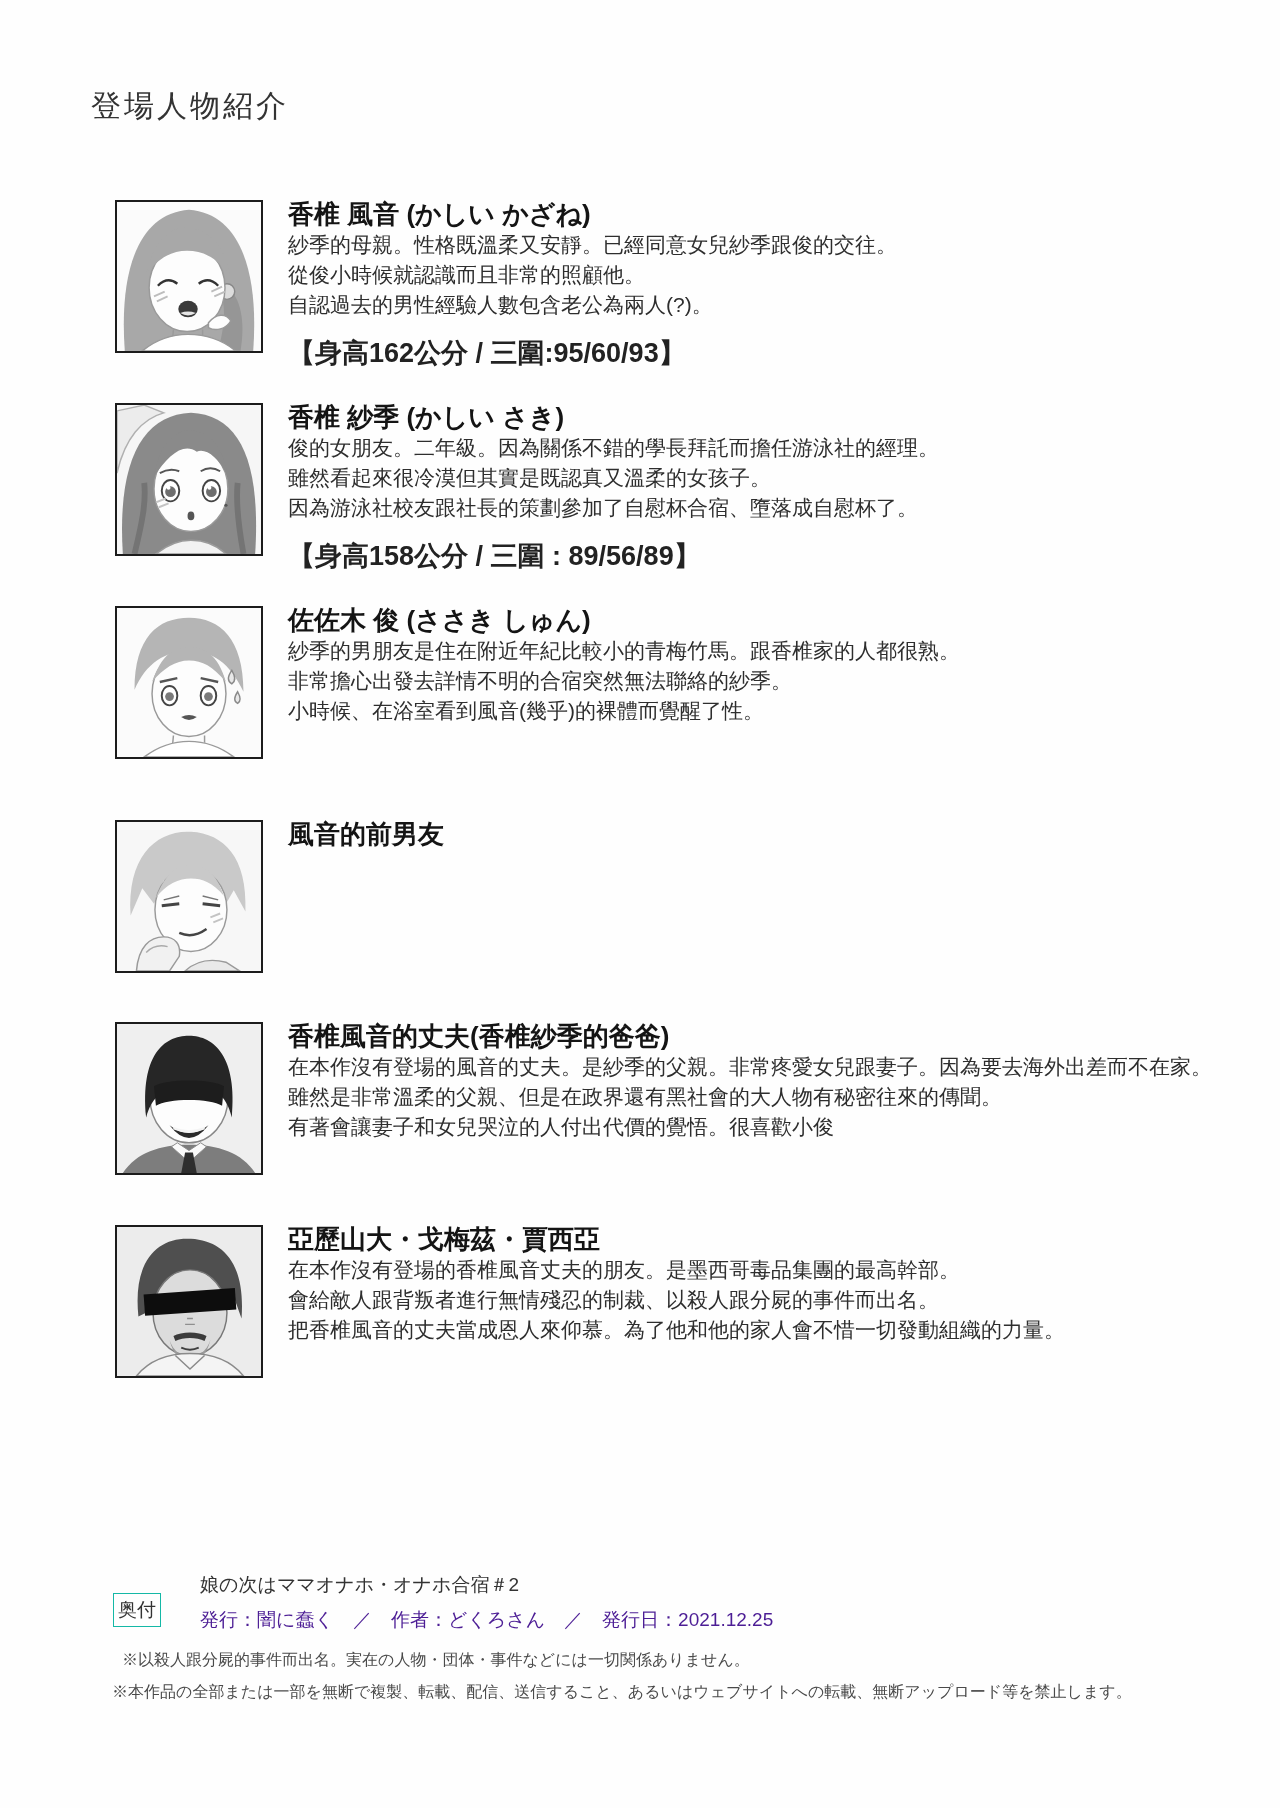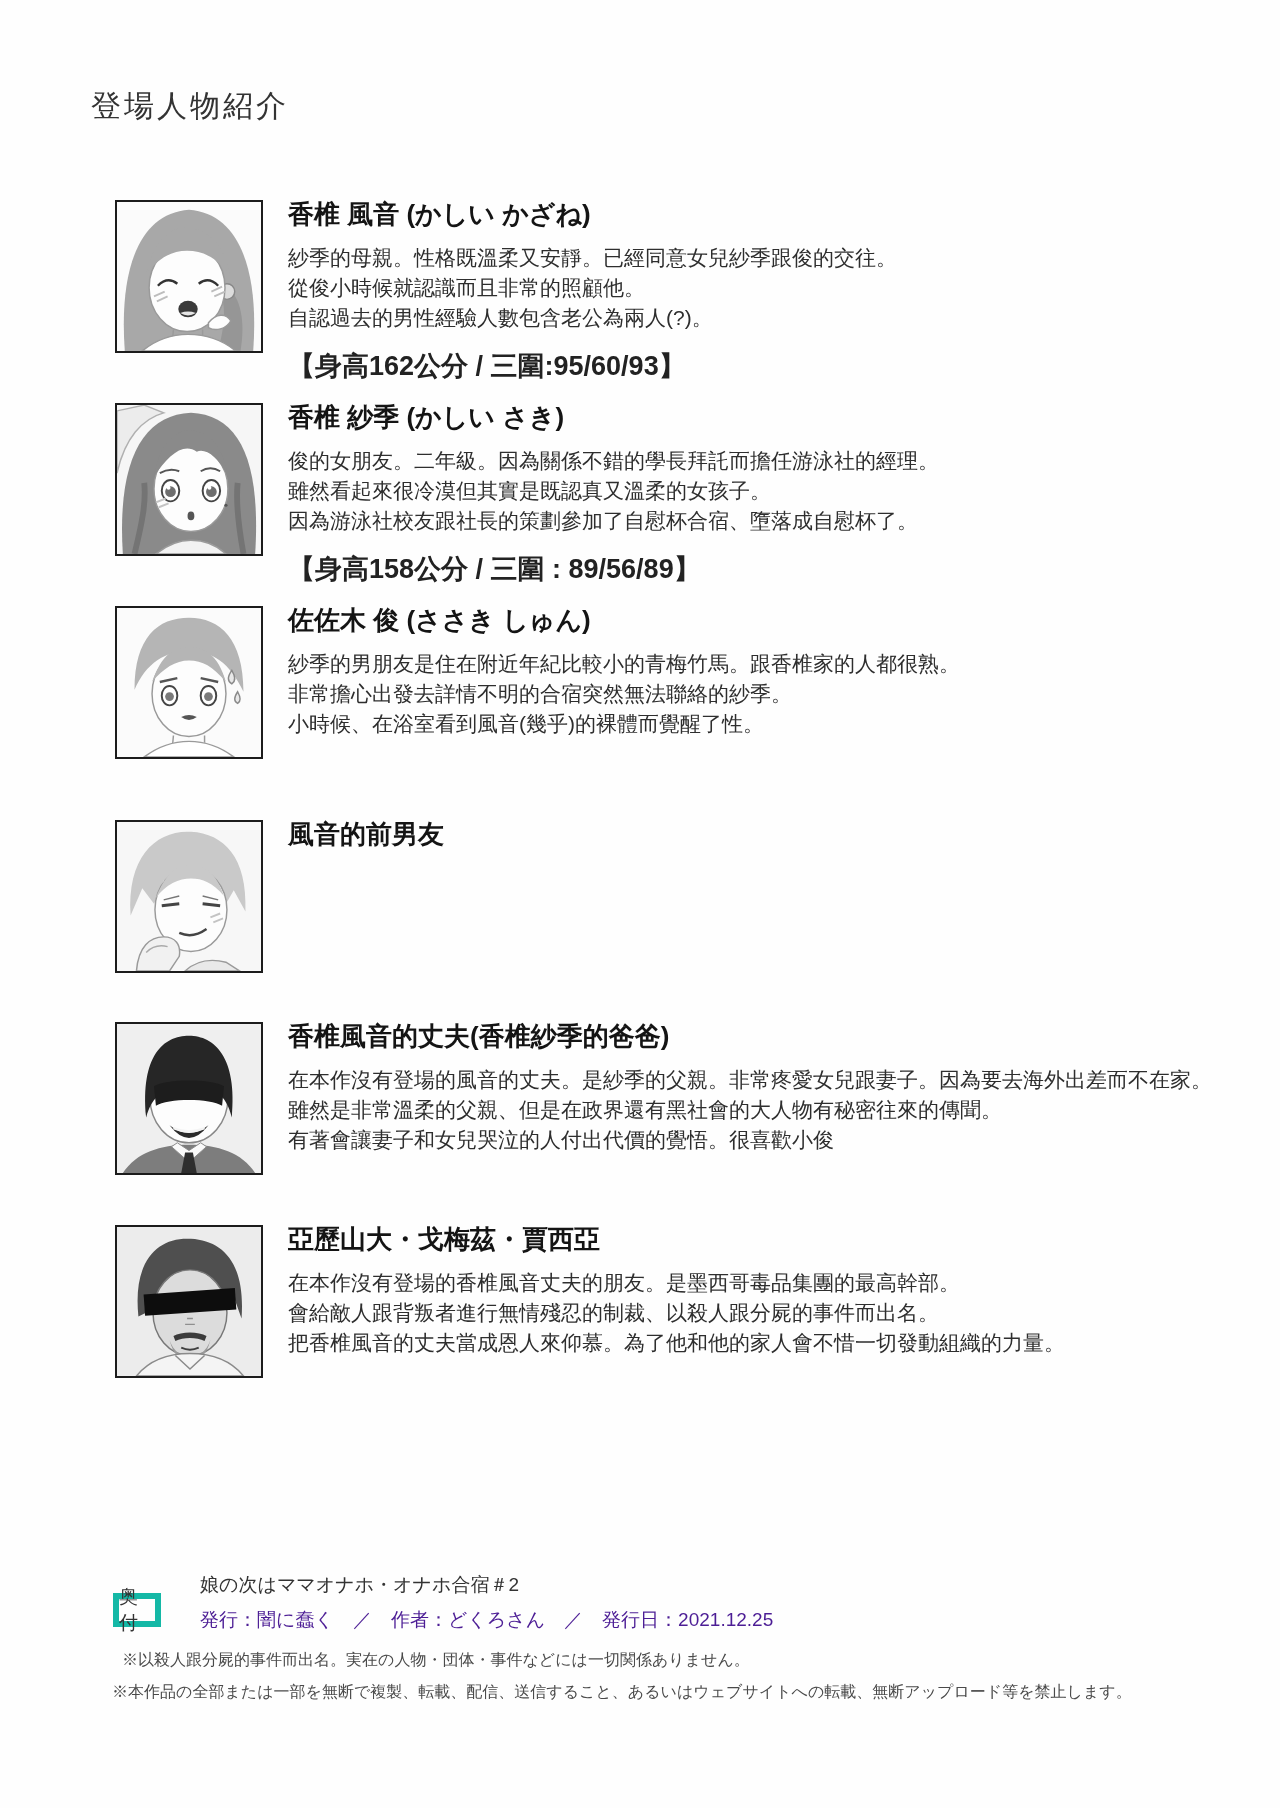--- a/index.html
+++ b/index.html
@@ -16,26 +16,26 @@
   .entry { position:absolute; left:0; width:1280px; }
   .portrait {
     position:absolute; left:115px; top:2px;
     width:148px; height:153px;
     border:2px solid #1c1c1c; box-sizing:border-box;
     background:#fbfbfb;
   }
   .portrait svg { width:100%; height:100%; display:block; }
   .entry-text { position:absolute; left:288px; top:0; white-space:nowrap; }
   .char-name { font-size:26px; font-weight:bold; color:#141414; line-height:32px; }
-  .char-desc { margin-top:13px; font-size:21px; line-height:30px; color:#2e2e2e; }
+  .char-desc { font-size:21px; line-height:30px; color:#2e2e2e; }
   .char-desc div { white-space:nowrap; }
   .char-stats { margin-top:18px; font-size:27px; line-height:30px; color:#222; font-weight:bold; }
   .colophon-box {
     position:absolute; left:113px; top:1593px;
-    width:48px; height:34px; border:6px solid #14b8a6;
+    width:48px; height:34px; border:1px solid #14b8a6;
     display:flex; align-items:center; justify-content:center;
     font-size:19px; color:#333; box-sizing:border-box;
   }
   .colophon-title { position:absolute; left:200px; top:1572px; font-size:19px; color:#333; }
   .colophon-pub   { position:absolute; left:200px; top:1607px; font-size:19px; color:#4c1d95; }
   .disclaimer-1   { position:absolute; left:122px; top:1650px; font-size:16px; color:#4a4a4a; }
   .disclaimer-2   { position:absolute; left:112px; top:1682px; font-size:16px; color:#4a4a4a; }
 </style>
 </head>
 <body>

